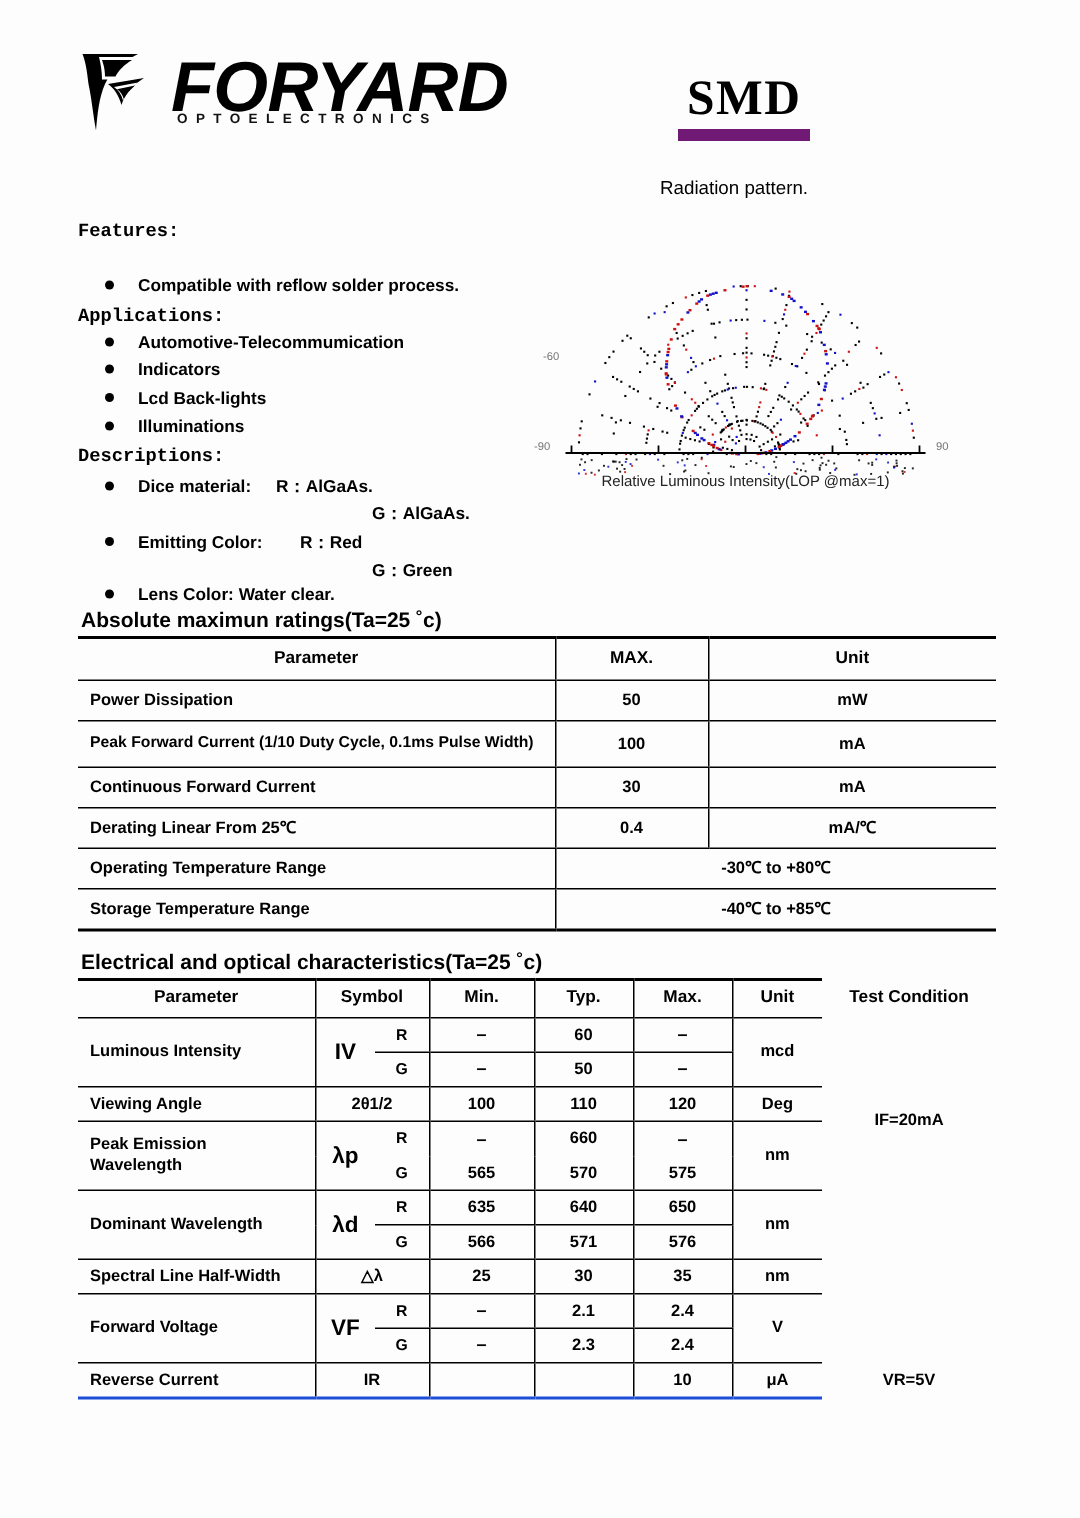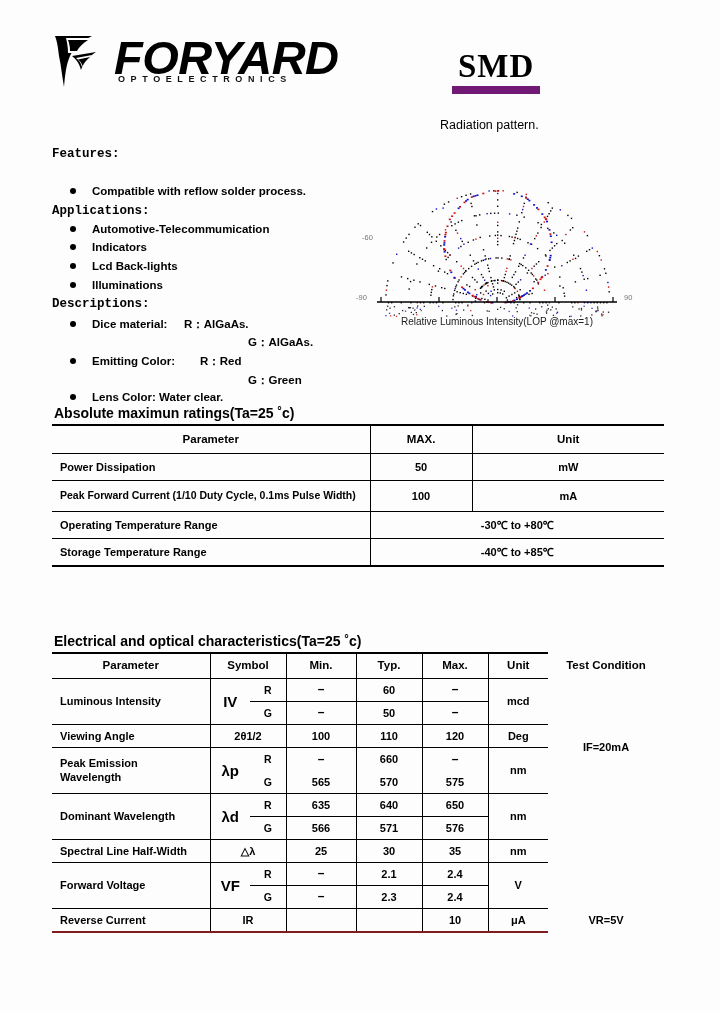--- a/index.html
+++ b/index.html
@@ -93,21 +93,21 @@
   #t1 .lastrow td{border-bottom:2px solid #000;}
 
   
   #t2{left:52px;top:652px;width:612px;}
   #t2 td,#t2 th{height:22px;border-left:none;border-right:none;}
   #t2 .vl{border-left:1px solid #000;}
   #t2 .pleft{text-align:left;padding-left:8px;}
   #t2 thead th{border-top:2px solid #000;border-bottom:1px solid #000;height:24px;font-size:11.5px;}
   #t2 .nb{border-bottom:none;margin-top:45px;}
   #t2 .nt{border-top:none;}
-  #t2 .lastrow td{border-bottom:2px solid #7f1d1d;}
+  #t2 .lastrow td{border-bottom:2px solid #1d4ed8;}
   .rg{font-size:10.5px;}
   
   .symcell{font-size:15px;}
   .dash{font-size:12px;}
 </style>
 </head>
 <body>
 
 <div class="page">
 
@@ -758,20 +758,30 @@
         <td class="pleft" style="border-top:none">Power Dissipation</td>
         <td class="vline" style="border-top:none">50</td>
         <td class="vline2" style="border-top:none">mW</td>
       </tr>
       <tr>
         <td class="pleft tall" style="text-align:left;line-height:1.05;font-size:10.5px">Peak Forward Current (1/10 Duty Cycle, 0.1ms Pulse Width)</td>
         <td class="vline tall">100</td>
         <td class="vline2 tall">mA</td>
       </tr>
       <tr>
+        <td class="pleft">Continuous Forward Current</td>
+        <td class="vline">30</td>
+        <td class="vline2">mA</td>
+      </tr>
+      <tr>
+        <td class="pleft">Derating Linear From 25℃</td>
+        <td class="vline">0.4</td>
+        <td class="vline2">mA/℃</td>
+      </tr>
+      <tr>
         <td class="pleft">Operating Temperature Range</td>
         <td class="vline" colspan="2">-30℃ to +80℃</td>
       </tr>
       <tr class="lastrow">
         <td class="pleft">Storage Temperature Range</td>
         <td class="vline" colspan="2">-40℃ to +85℃</td>
       </tr>
     </tbody>
   </table>
 

